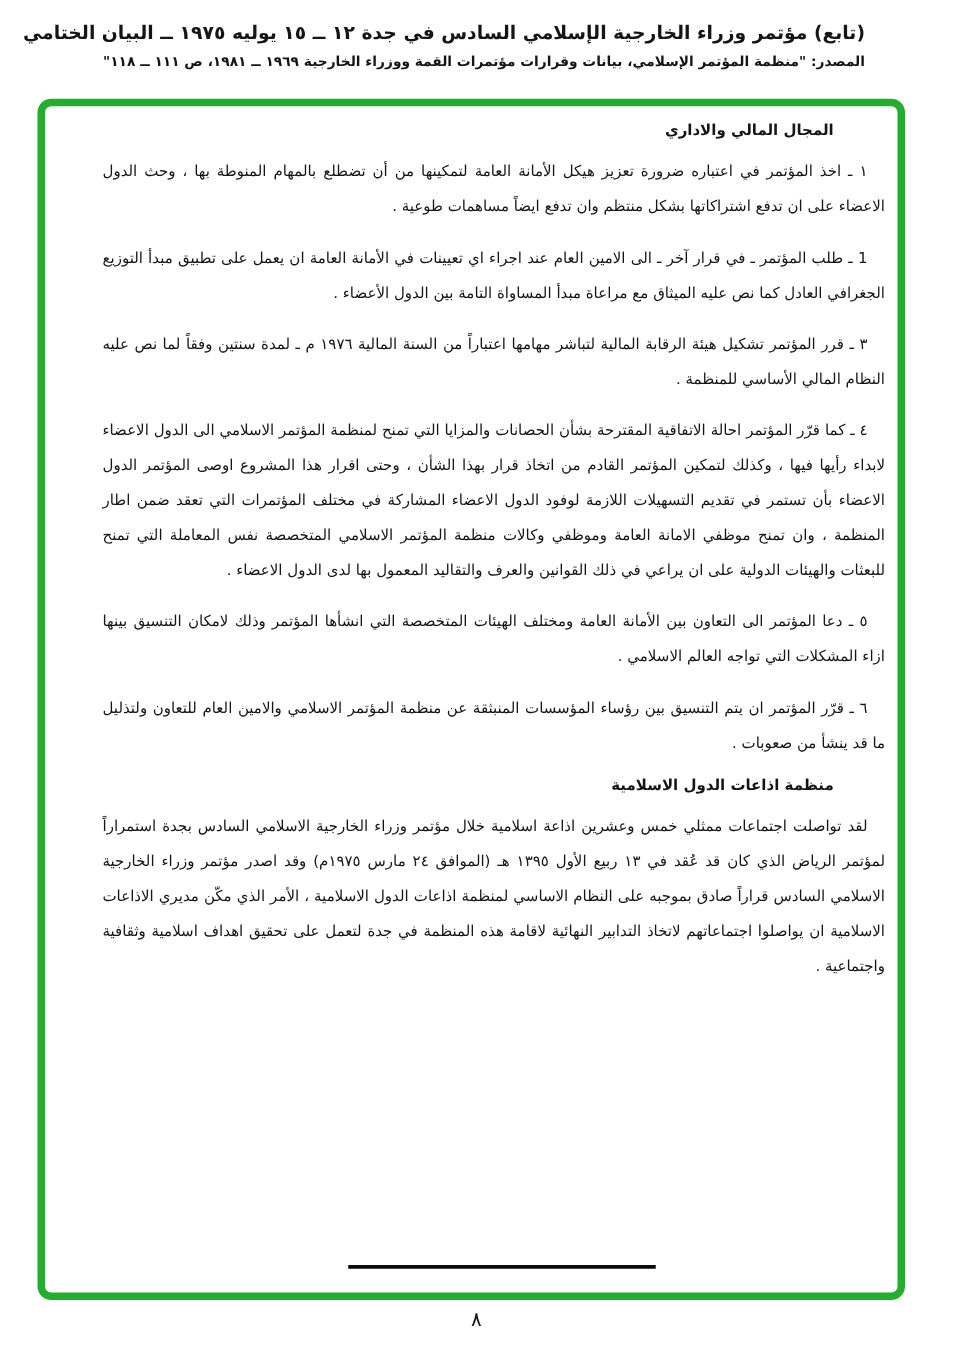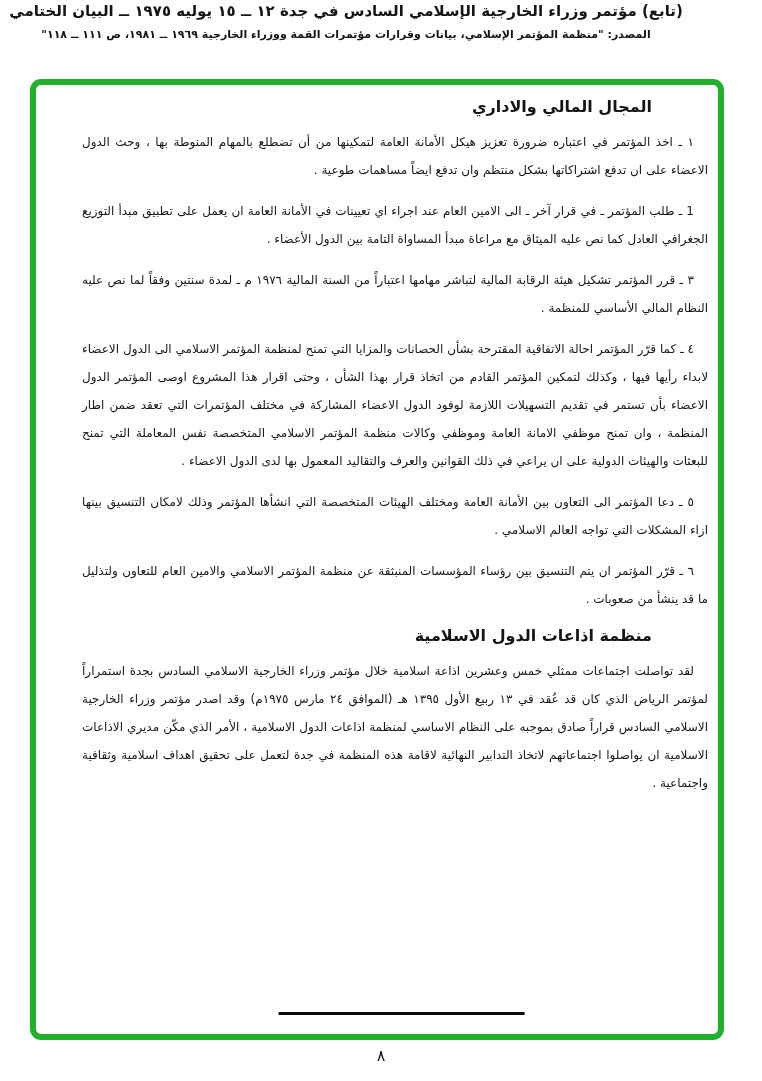--- a/index.html
+++ b/index.html
@@ -7,24 +7,23 @@
   body {
     width: 762px;
     height: 1081px;
     position: relative;
     overflow: hidden;
     font-family: "DejaVu Sans", sans-serif;
     color: #151515;
   }
   .page-header {
     position: absolute;
-    top: 2px;
+    top: 17px;
     left: 0;
     width: 692px;
-    text-align: center;
     direction: rtl;
   }
   .page-header .title {
     font-size: 15px;
     font-weight: 700;
     letter-spacing: 0.2px;
   }
   .page-header .source {
     font-size: 11px;
     font-weight: 700;
@@ -36,23 +35,23 @@
     left: 30px;
     width: 694px;
     height: 961px;
     border: 6px solid #22b02c;
     border-radius: 11px;
     padding: 12px 10px 0 46px; 
     direction: rtl;
     overflow: hidden;
   }
   .content-frame h2 {
-    font-size: 16px;
+    font-size: 12px;
     font-weight: 700;
-    margin: 0 56px 12px 0;
+    margin: 0 41px 12px 0;
   }
   .content-frame h2.second { margin-top: 5px; }
   .content-frame p {
     font-size: 12px;
     line-height: 28px;
     text-align: justify;
     text-indent: 14px;
     margin: 5px 0 13px 0;
   }
   .end-rule {

